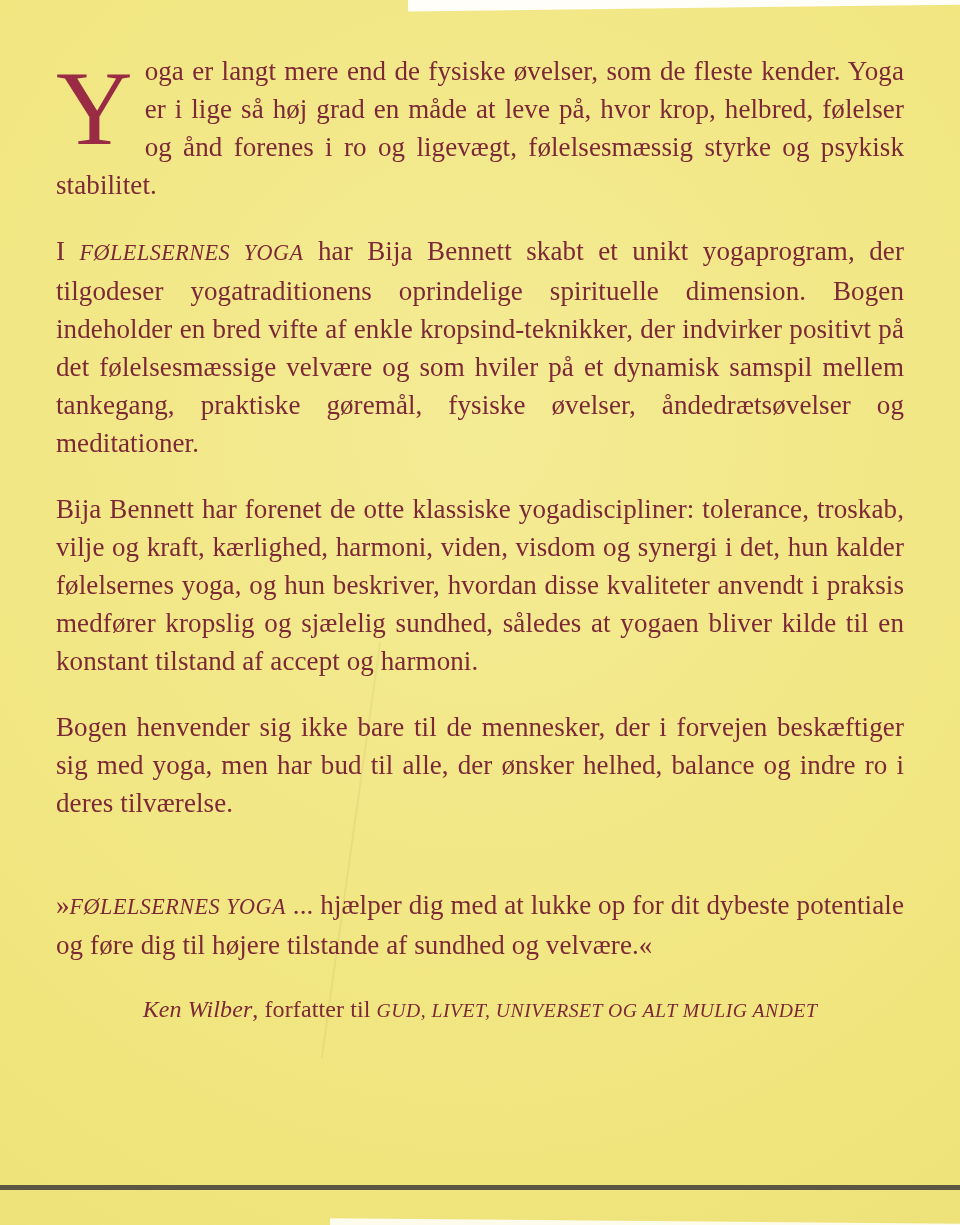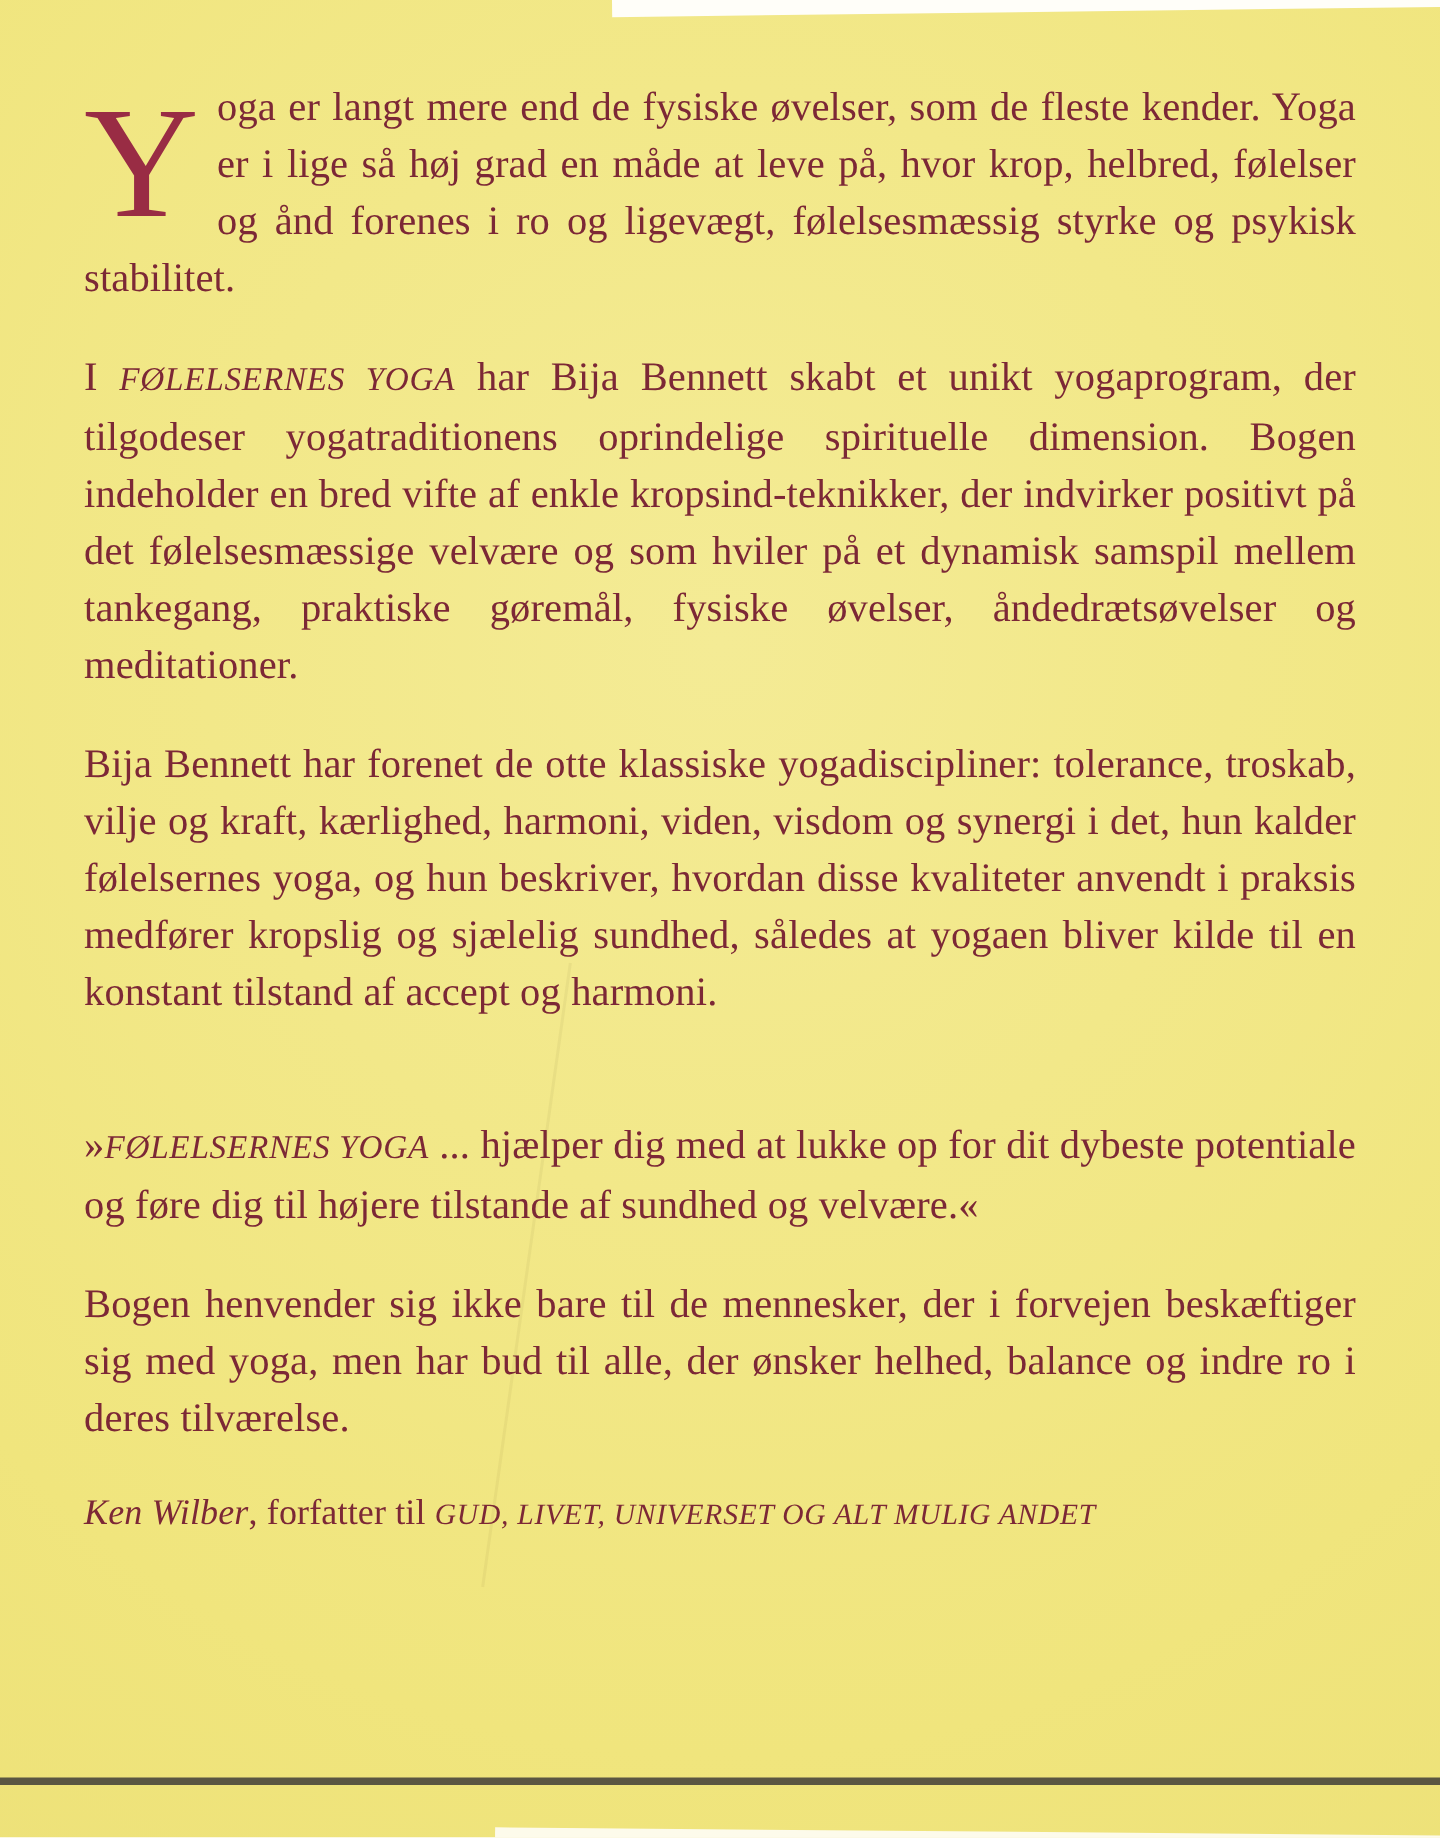--- a/index.html
+++ b/index.html
@@ -42,21 +42,21 @@
     letter-spacing:0.5px;
     font-style:italic;
   }
   p.quote{
     margin-top:64px;
   }
   p.attrib{
     margin:4px 0 0 0;
     font-size:24px;
     line-height:34px;
-    text-align:left;
+    text-align:center;
     letter-spacing:0.1px;
   }
   .italic{font-style:italic;}
   p.bio{
     margin-top:56px;
     margin-bottom:0;
   }
   
   .edge-line{
     position:absolute;
@@ -98,25 +98,25 @@
     <p class="para">
       <span class="dropcap">Y</span><span>oga er langt mere end de fysiske øvelser, som de fleste kender. Yoga er i lige så høj grad en måde at leve på, hvor krop, helbred, følelser og ånd forenes i ro og ligevægt, følelsesmæssig styrke og psykisk stabilitet.</span>
     </p>
 
     <p class="para">
       <span>I </span><span class="sc">FØLELSERNES YOGA</span><span> har Bija Bennett skabt et unikt yogaprogram, der tilgodeser yogatraditionens oprindelige spirituelle dimension. Bogen indeholder en bred vifte af enkle kropsind-teknikker, der indvirker positivt på det følelsesmæssige velvære og som hviler på et dynamisk samspil mellem tankegang, praktiske gøremål, fysiske øvelser, åndedrætsøvelser og meditationer.</span>
     </p>
 
     <p class="para">Bija Bennett har forenet de otte klassiske yogadiscipliner: tolerance, troskab, vilje og kraft, kærlighed, harmoni, viden, visdom og synergi i det, hun kalder følelsernes yoga, og hun beskriver, hvordan disse kvaliteter anvendt i praksis medfører kropslig og sjælelig sundhed, således at yogaen bliver kilde til en konstant tilstand af accept og harmoni.</p>
 
+    <p class="para">Bogen henvender sig ikke bare til de mennesker, der i forvejen beskæftiger sig med yoga, men har bud til alle, der ønsker helhed, balance og indre ro i deres tilværelse.</p>
+
     <p class="para quote">
       <span>»</span><span class="sc">FØLELSERNES YOGA</span><span> ... hjælper dig med at lukke op for dit dybeste potentiale og føre dig til højere tilstande af sundhed og velvære.«</span>
     </p>
-
-    <p class="para">Bogen henvender sig ikke bare til de mennesker, der i forvejen beskæftiger sig med yoga, men har bud til alle, der ønsker helhed, balance og indre ro i deres tilværelse.</p>
 
     <p class="attrib">
       <span class="italic">Ken Wilber</span><span>, forfatter til </span><span class="sc">GUD, LIVET, UNIVERSET OG ALT MULIG ANDET</span>
     </p>
 
 
   </div>
 
   <div class="crease"></div>
   <div class="white-sliver-top"></div>

